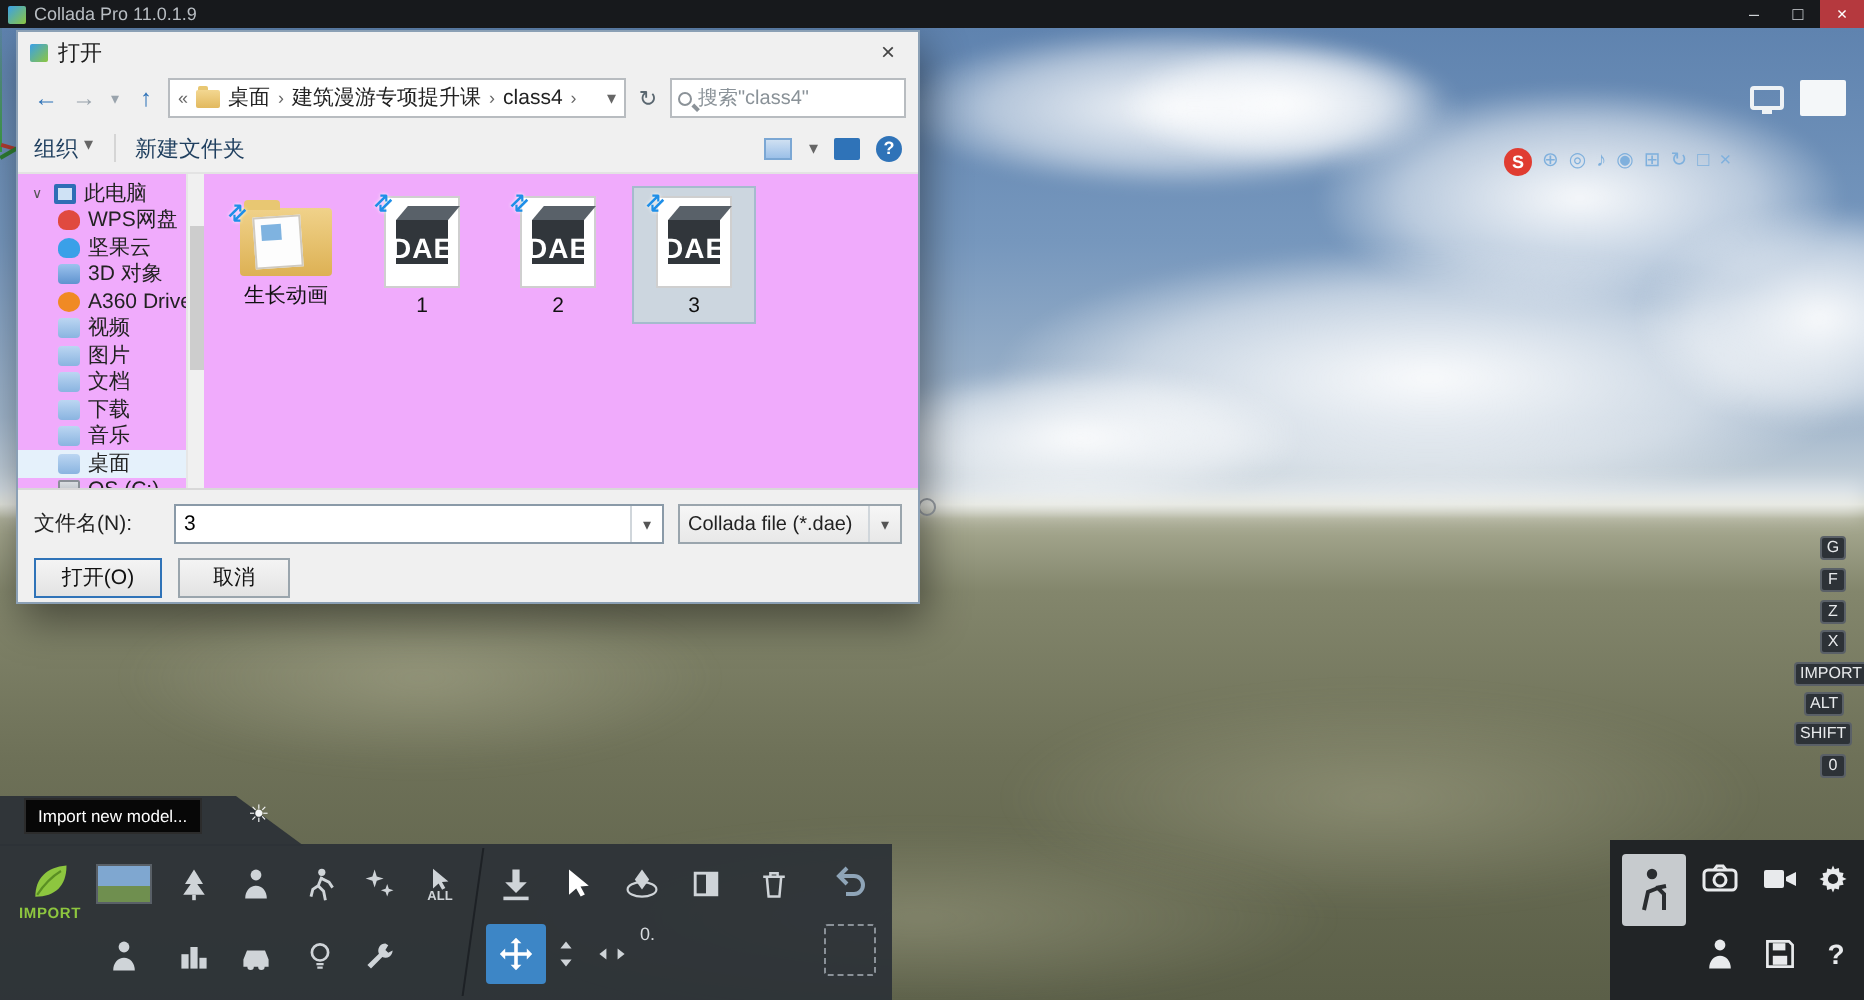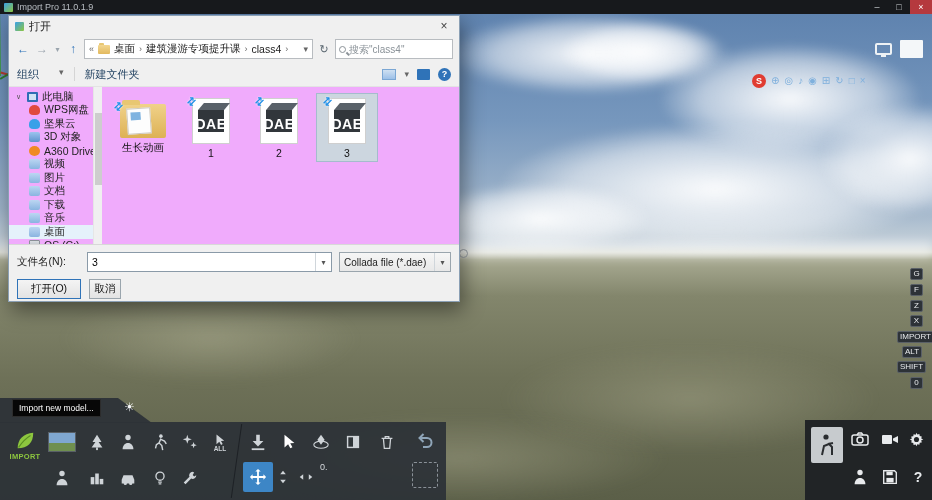--- a/index.html
+++ b/index.html
@@ -48,21 +48,21 @@
   .crumb-sep{color:#666;font-size:9px}
   .mini-folder{width:12px;height:9px;background:linear-gradient(#f3d791,#e2b95e);border-radius:1px;position:relative;flex:0 0 auto}
   .mini-folder:before{content:"";position:absolute;top:-2px;left:1px;width:5px;height:2px;background:#e8c772;border-radius:1px 1px 0 0}
   #refresh-btn{color:#5a6770;font-size:11px;width:16px;text-align:center}
   #searchbox{width:118px;height:20px;background:#fff;border:1px solid #b8bcc0;display:flex;align-items:center;padding:0 3px;gap:3px}
   .mag{width:7px;height:7px;border:1.5px solid #8b9298;border-radius:50%;position:relative;flex:0 0 auto}
   .mag:after{content:"";position:absolute;left:6px;top:6px;width:4px;height:1.5px;background:#8b9298;transform:rotate(45deg)}
   #searchbox input{border:none;outline:none;width:100%;font-size:10px;color:#333;font-family:inherit}
   #searchbox input::placeholder{color:#8a9298}
   #d-toolbar{height:24px;display:flex;align-items:center;gap:4px;padding:0 8px;font-size:11px;color:#1f3f5f}
-  .tb-item{display:flex;align-items:flex-start;gap:20px}
+  .tb-item{display:flex;align-items:flex-start;gap:3px}
   .tb-sep{width:1px;height:14px;background:#d5d5d5;margin:0 6px}
   #d-tb-right{margin-left:auto;display:flex;align-items:center;gap:8px}
   .views-ic{width:14px;height:11px;background:linear-gradient(#cfe0f2,#9cc0e8);border:1px solid #7ba7d4}
   .preview-ic{width:13px;height:11px;background:#2f73b8;border-radius:1px}
   .help-ic{width:13px;height:13px;border-radius:50%;background:#2f73b8;color:#fff;font-size:9px;font-weight:bold;display:flex;align-items:center;justify-content:center}
   #d-body{flex:1;display:flex;background:#f0abfc;border-top:1px solid #e3e3e3;border-bottom:1px solid #d8d8d8;overflow:hidden}
   #sidebar{width:84px;padding-top:3px;font-size:10.5px;color:#222}
   .side-item{height:13.5px;display:flex;align-items:center;gap:4px;padding-left:20px;white-space:nowrap;overflow:hidden}
   .side-item.root{padding-left:7px}
   .side-item.current{background:#e5f1fb}
@@ -94,21 +94,21 @@
   #fn-row{display:flex;align-items:center}
   #fn-label{width:70px;padding-right:5px;font-size:10.5px;color:#222}
   #fn-combo{flex:1;height:20px;background:#fff;border:1px solid #8a9aa8;display:flex;align-items:center}
   #fn-combo input{flex:1;border:none;outline:none;padding:0 4px;font-size:10.5px;font-family:inherit}
   .combo-arrow{width:16px;height:100%;display:flex;align-items:center;justify-content:center;color:#555;font-size:8px;border-left:1px solid #d0d6db}
   #ft-combo{width:112px;height:20px;margin-left:7px;background:linear-gradient(#f6f6f6,#e8e8e8);border:1px solid #9aa5ad;display:flex;align-items:center;font-size:10px;color:#222}
   #ft-combo span.val{flex:1;padding:0 4px;white-space:nowrap;overflow:hidden}
   #btn-row{display:flex;gap:8px;margin-top:7px}
   .dbtn{height:20px;background:linear-gradient(#f4f4f4,#e3e3e3);border:1px solid #9aa5ad;font-size:10.5px;color:#111;display:flex;align-items:center;justify-content:center}
   #open-btn{width:64px;border-color:#2f73b8}
-  #cancel-btn{width:32px}
+  #cancel-btn{width:56px}
 
   
   #btool-notch{position:absolute;left:0;top:398px;width:152px;height:25px;background:rgba(45,50,55,.94);clip-path:polygon(0 0,118px 0,152px 100%,0 100%);z-index:10}
   #btoolbar{position:absolute;left:0;top:422px;width:446px;height:78px;background:rgba(45,50,55,.94);z-index:11}
   #tooltip{position:absolute;left:12px;top:399px;background:#070707;border:1px solid #2c2c2c;color:#fff;font-size:8.5px;padding:3px 6px;z-index:12;white-space:nowrap}
   #sun-ic{position:absolute;left:124px;top:400px;color:#f5f6f7;font-size:12px;z-index:12}
   #import-btn{position:absolute;left:5px;top:8px;width:40px;display:flex;flex-direction:column;align-items:center;color:#8dc63f;font-size:7.5px;font-weight:bold;letter-spacing:.3px}
   .tbtn{position:absolute;width:30px;height:30px;display:flex;align-items:center;justify-content:center;border-radius:2px}
   .tbtn svg{display:block}
   .tbtn.active-blue{background:#3d86c6}
@@ -121,21 +121,21 @@
   
   #brpanel{position:absolute;left:805px;top:420px;width:127px;height:80px;background:#212426;z-index:11}
   .rbtn{position:absolute;width:26px;height:26px;display:flex;align-items:center;justify-content:center}
   #photo-mode{position:absolute;left:6px;top:7px;width:32px;height:36px;background:#c7cbce;border-radius:2px;display:flex;align-items:center;justify-content:center}
 </style>
 </head>
 <body>
 
 <div id="titlebar">
   <span class="appicon"></span>
-  <span>Import Pro 11.0.1.9</span>
+  <span>Collada Pro 11.0.1.9</span>
   <div id="wincontrols">
     <span class="winbtn">–</span>
     <span class="winbtn">□</span>
     <span class="winbtn close">×</span>
   </div>
 </div>
 
 <div id="viewport">
   <div>
     <div class="cloud" style="left:450px;top:0;width:280px;height:80px"></div>

